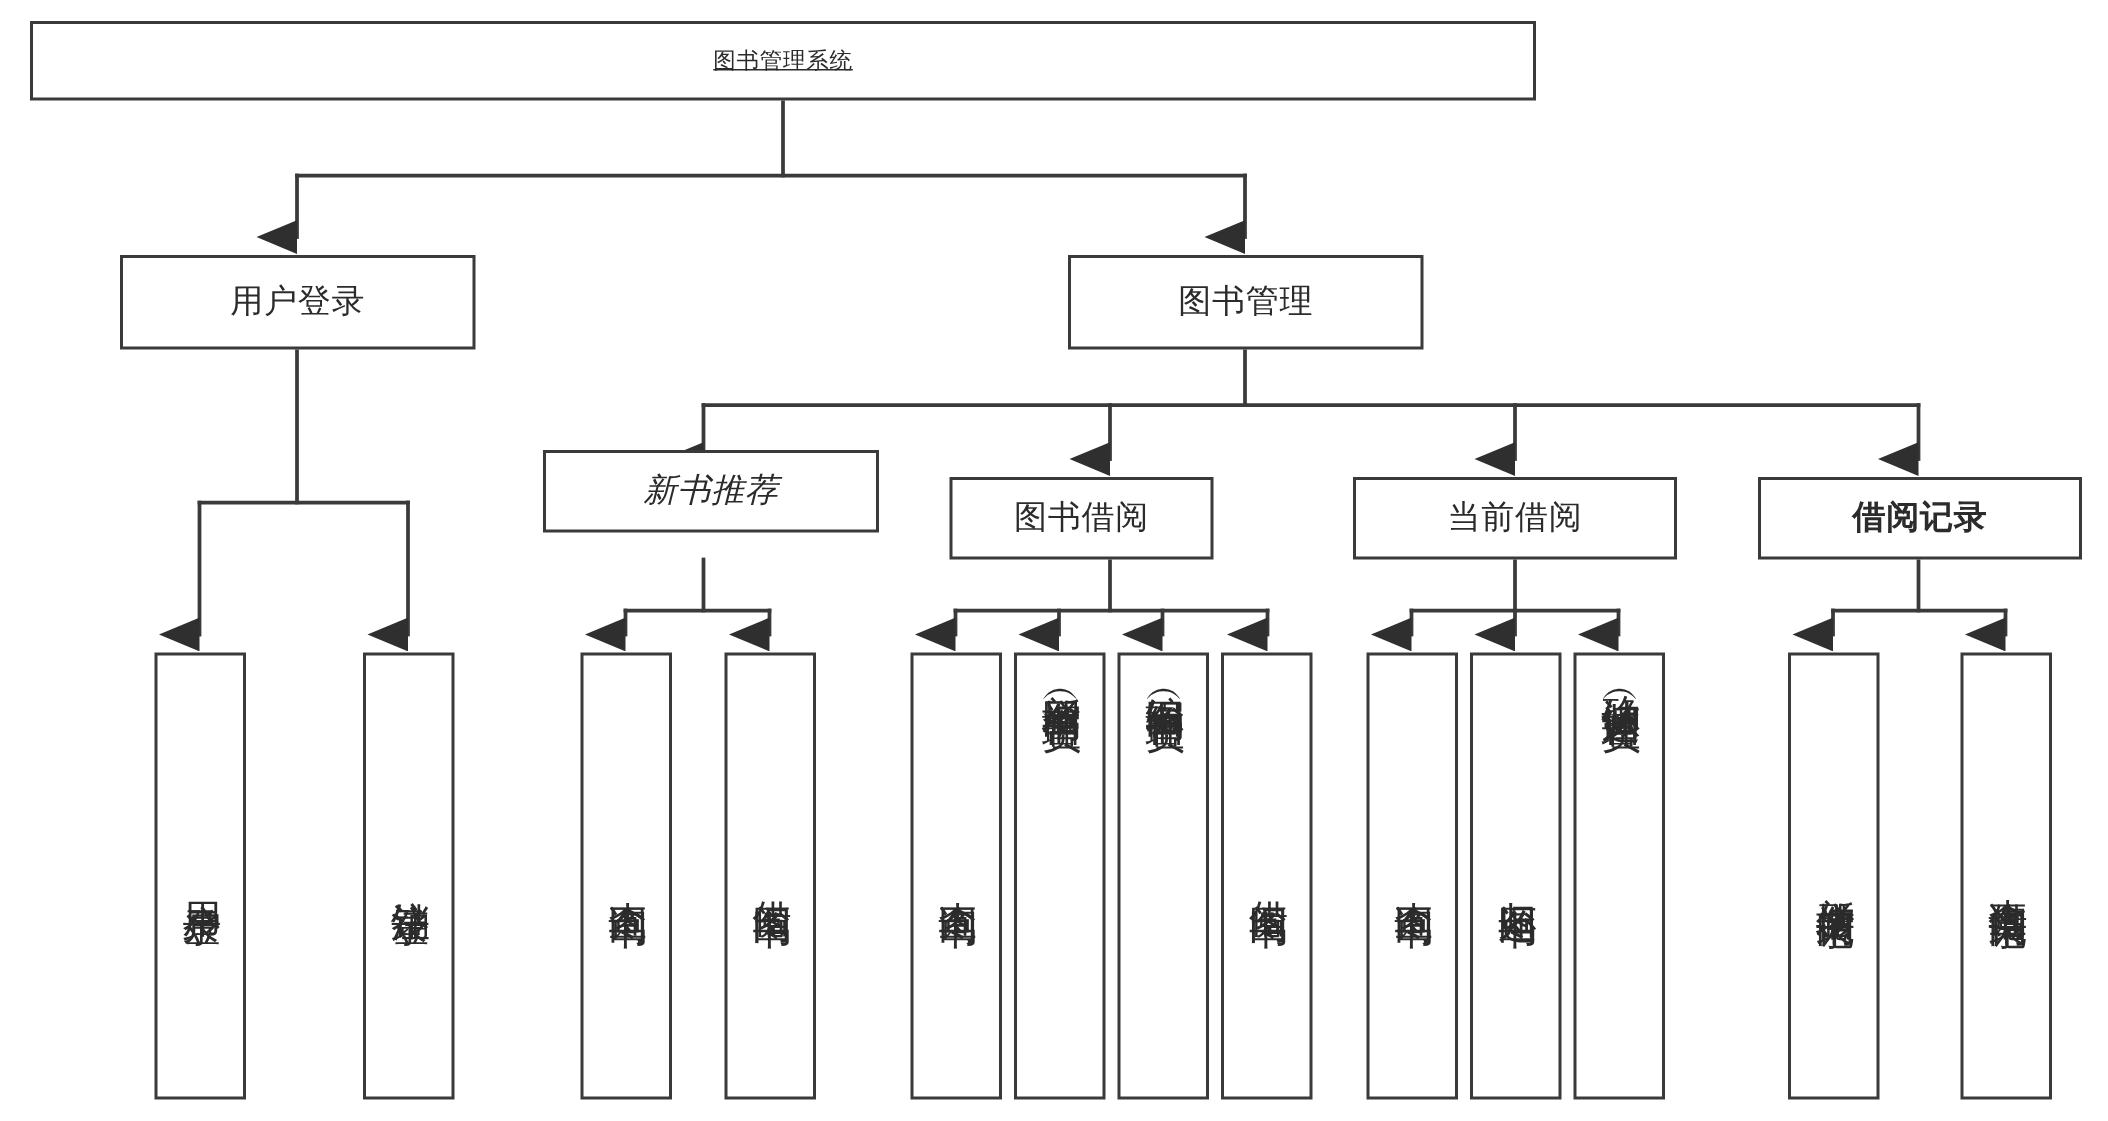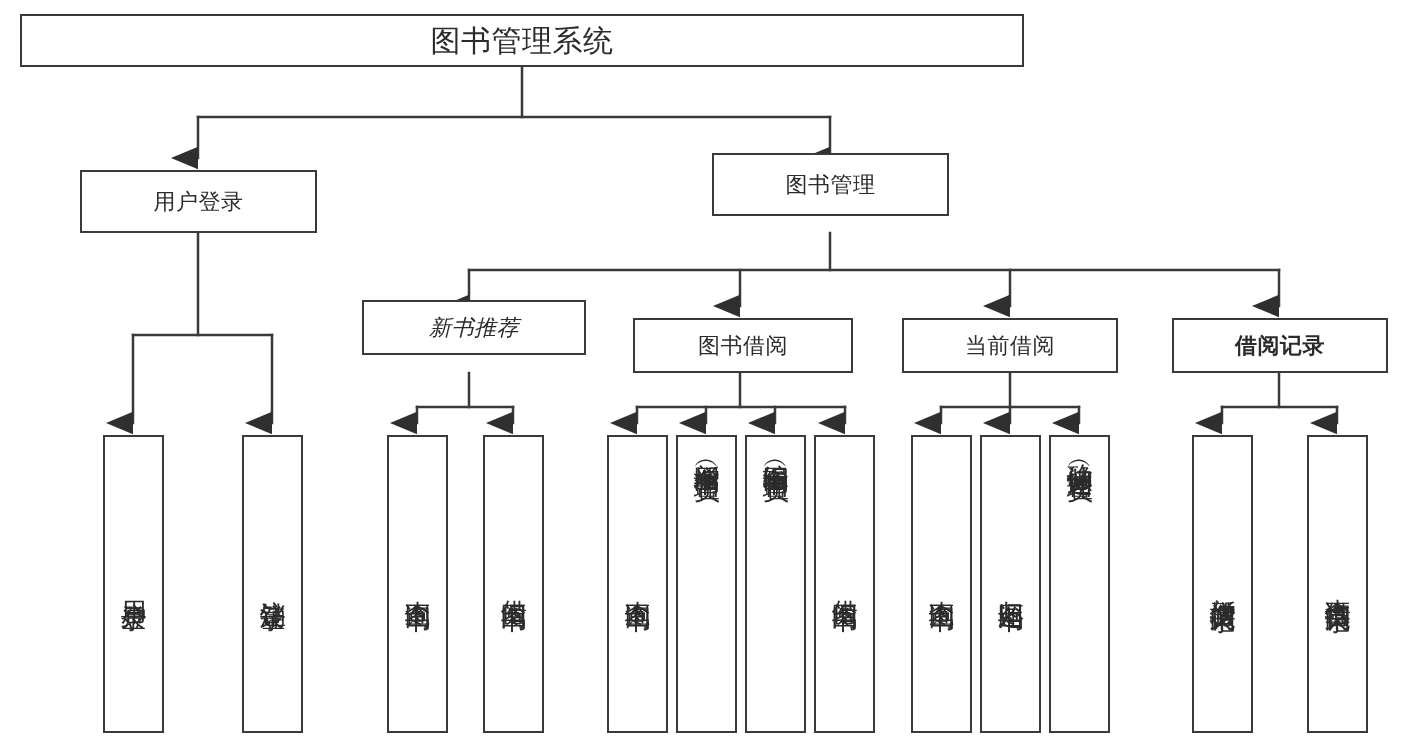--- a/index.html
+++ b/index.html
@@ -36,21 +36,21 @@
     display:block;
     line-height:1.18;
     letter-spacing:0.5px;
     color:#2b2b2b;
   }
   
   .node.h .lbl{
     font-size:22px;
     white-space:nowrap;
   }
-  .node.root .lbl{font-size:30px;}
+  .node.root .lbl{font-size:15px;text-decoration:underline;}
   
   .node.v{
     align-items:flex-start;
     padding-top:6px;
   }
   .node.v .lbl{
     writing-mode:vertical-rl;
     text-orientation:upright;
     font-size:26px;
     line-height:1.05;
@@ -128,28 +128,28 @@
     </g>
   </svg>
 
   <div class="node h root" style="left:20px;top:14px;width:1004px;height:53px;">
     <span class="lbl">图书管理系统</span>
   </div>
 
   <div class="node h" style="left:80px;top:170px;width:237px;height:63px;">
     <span class="lbl">用户登录</span>
   </div>
-  <div class="node h" style="left:712px;top:153px;width:237px;height:63px;">
+  <div class="node h" style="left:712px;top:170px;width:237px;height:63px;">
     <span class="lbl">图书管理</span>
   </div>
 
   <div class="node h" style="left:362px;top:300px;width:224px;height:55px;font-style:italic;">
     <span class="lbl">新书推荐</span>
   </div>
-  <div class="node h" style="left:633px;top:318px;width:220px;height:55px;text-align:right;">
+  <div class="node h" style="left:633px;top:318px;width:176px;height:55px;text-align:right;">
     <span class="lbl">图书借阅</span>
   </div>
   <div class="node h" style="left:902px;top:318px;width:216px;height:55px;">
     <span class="lbl">当前借阅</span>
   </div>
   <div class="node h" style="left:1172px;top:318px;width:216px;height:55px;font-weight:bold;">
     <span class="lbl">借阅记录</span>
   </div>
 
   <div class="node v mid" style="left:103px;top:435px;width:61px;height:298px;">

